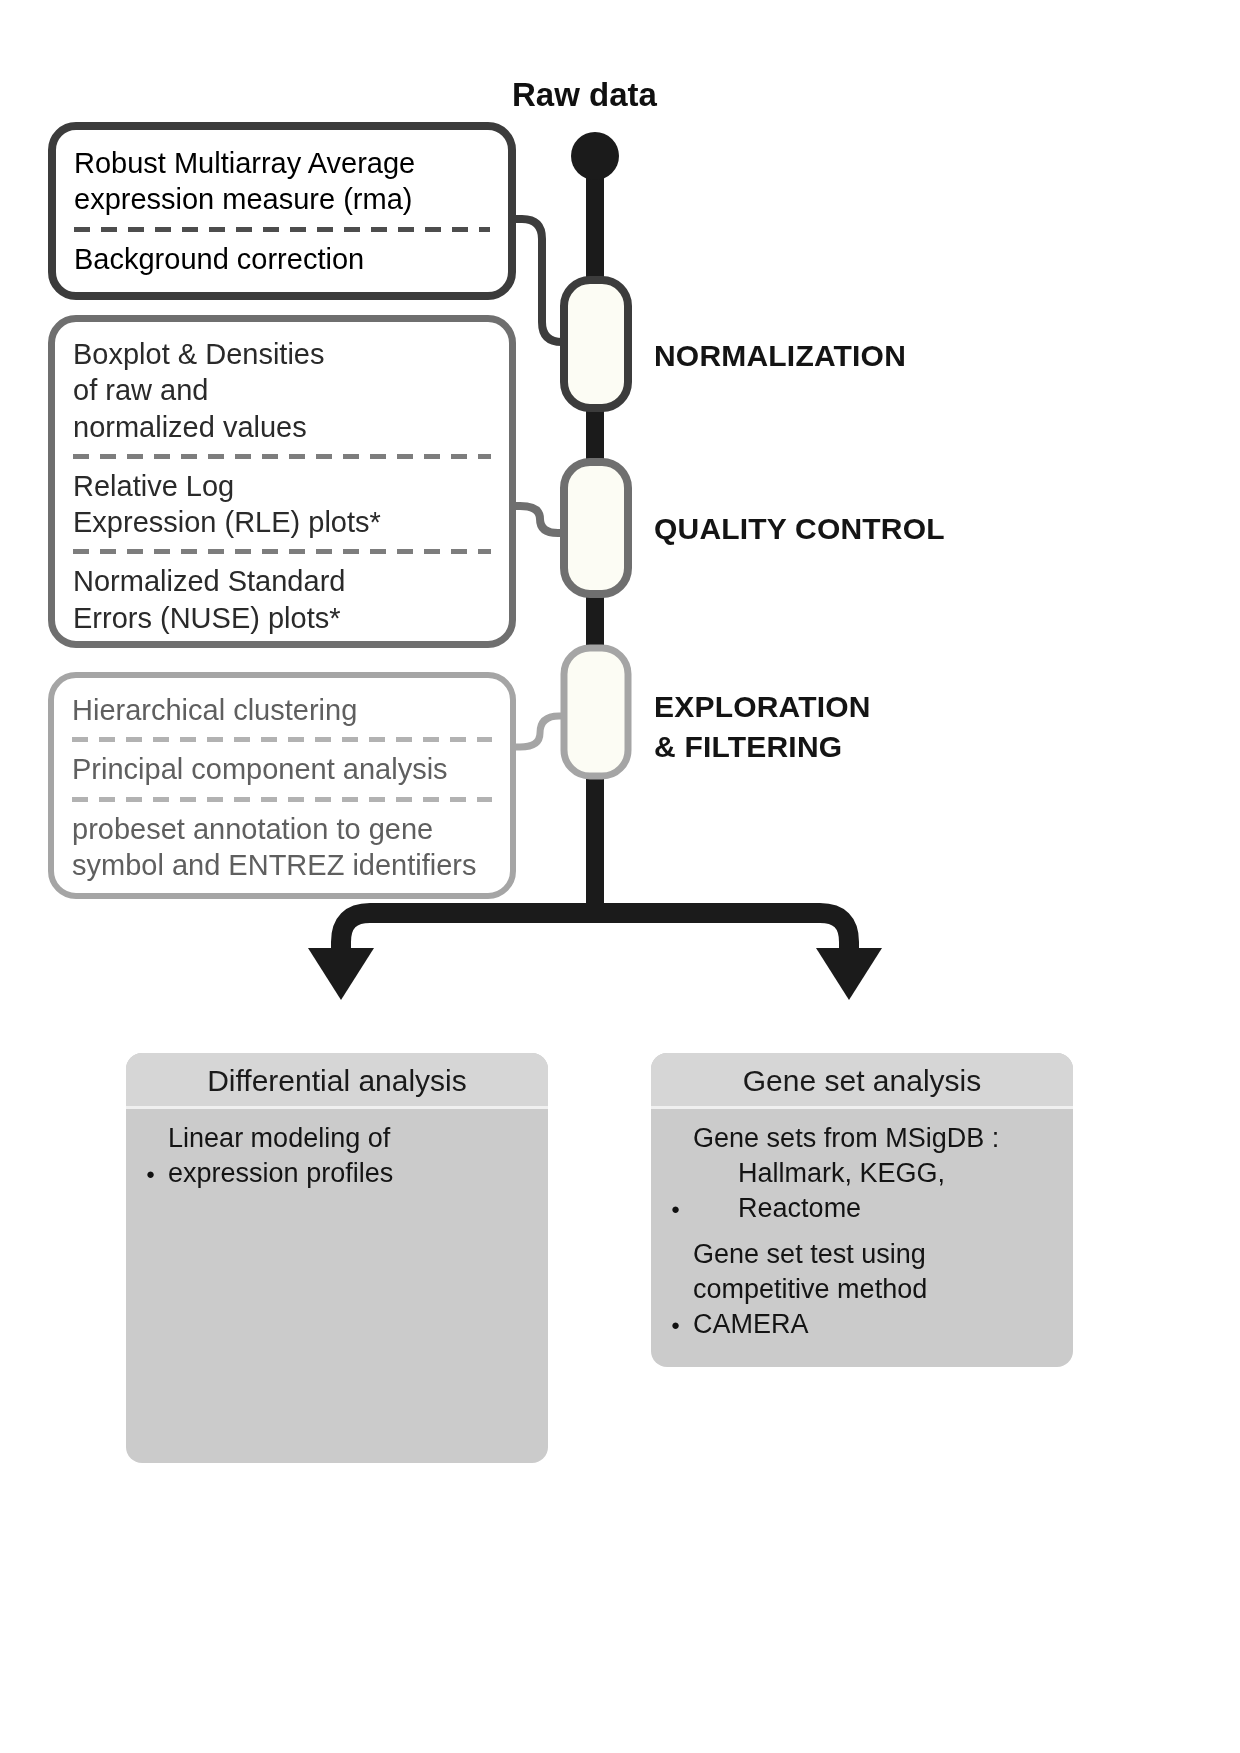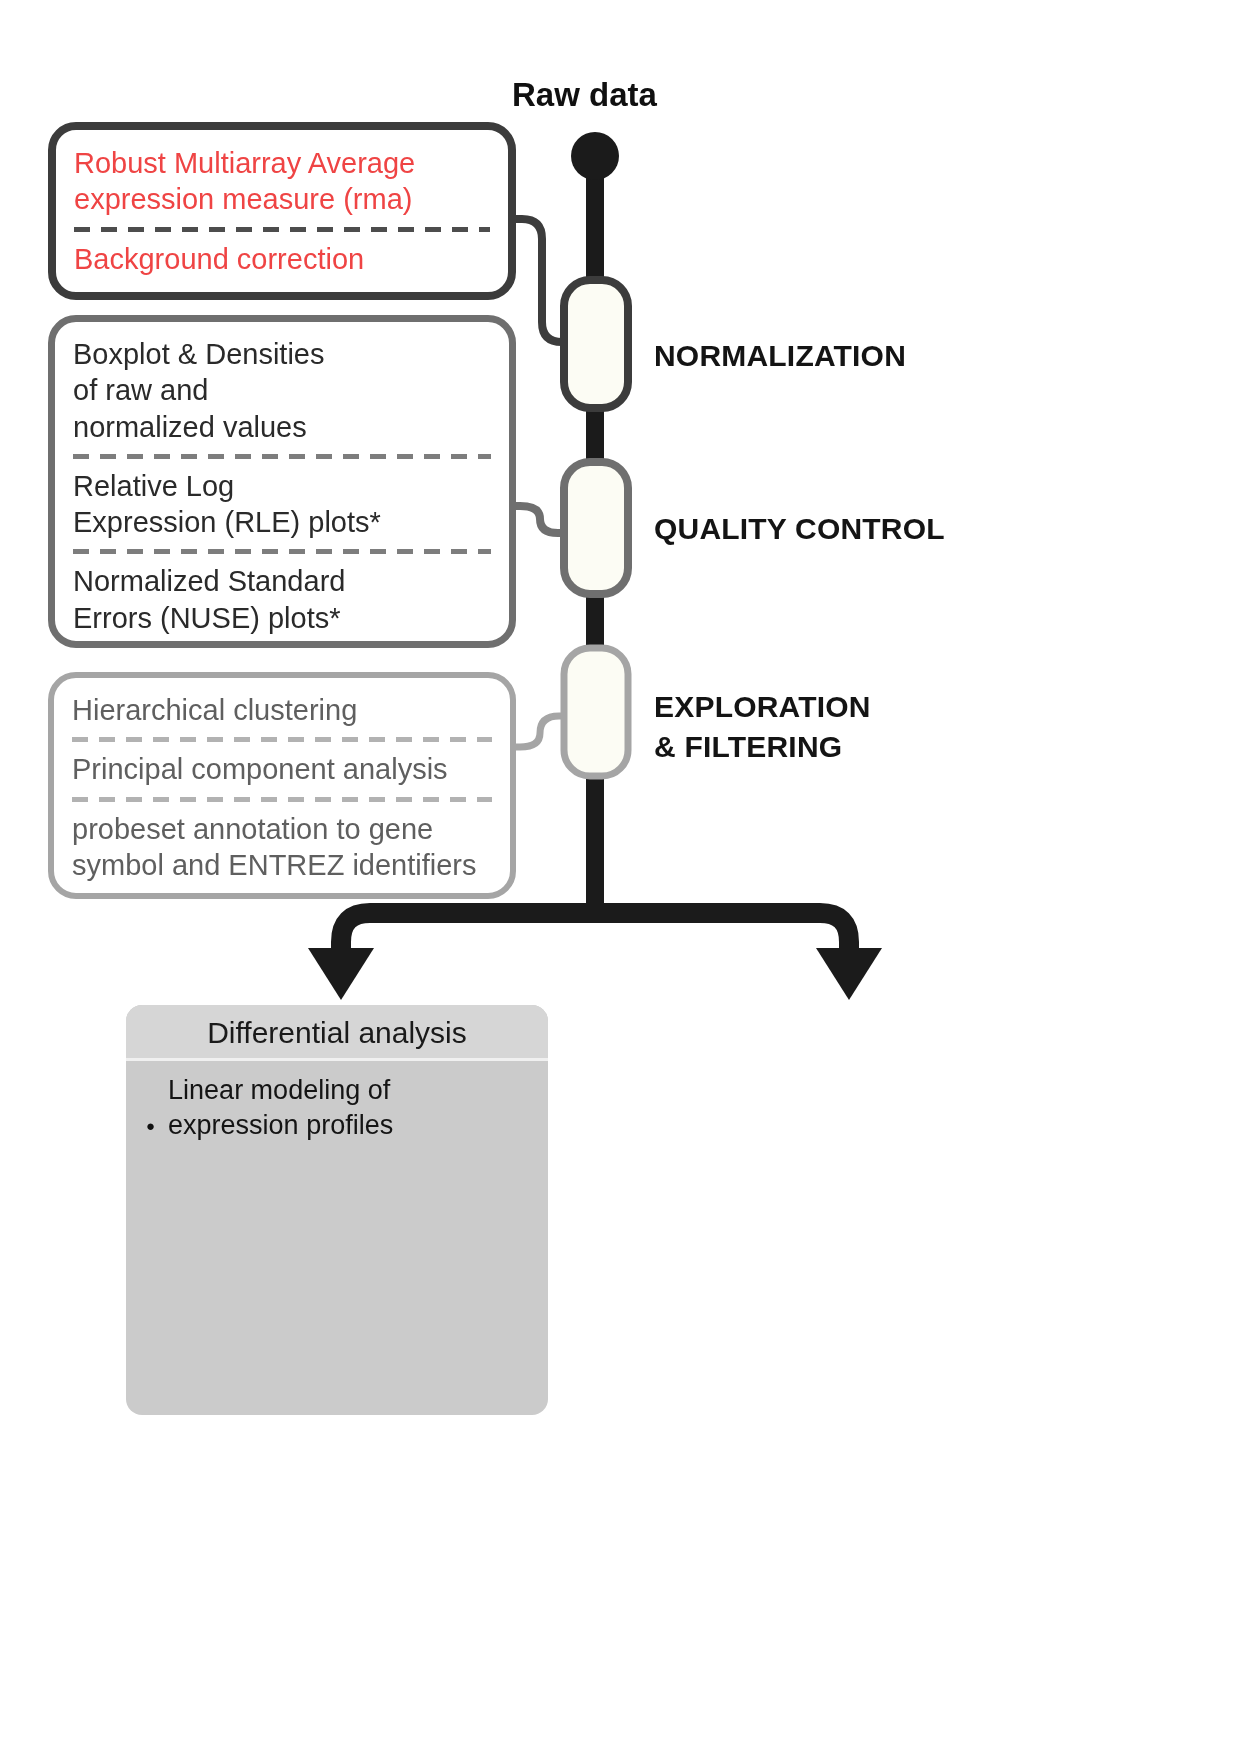--- a/index.html
+++ b/index.html
@@ -9,36 +9,36 @@
   .svg-layer { position:absolute; left:0; top:0; width:1240px; height:1753px; }
 
   .raw-data { position:absolute; left:512px; top:76px; font-size:33px; font-weight:bold; color:#101010; }
 
   .step-box { position:absolute; left:48px; width:468px; background:#ffffff; border-radius:28px;
               padding:14px 18px; display:flex; flex-direction:column; justify-content:space-evenly; }
   .box1 { top:122px; height:178px; border:8px solid #3c3c3c; }
   .box2 { top:315px; height:333px; border:7px solid #6f6f6f; }
   .box3 { top:672px; height:227px; border:6px solid #a5a5a5; }
   .step-item { font-size:29px; line-height:1.25; white-space:pre-wrap; }
-  .box1 .step-item { color:#ef4444; }
+  .box1 .step-item { color:#000000; }
   .box2 .step-item { color:#2a2a2a; }
   .box3 .step-item { color:#5f5f5f; }
   .dash-sep { height:5px; margin:9px 0; flex:none;
               background:repeating-linear-gradient(90deg, currentColor 0 16px, transparent 16px 27px); }
   .box1 .dash-sep { color:#4d4d4d; }
   .box2 .dash-sep { color:#7d7d7d; }
   .box3 .dash-sep { color:#b2b2b2; }
 
   .stage-label { position:absolute; left:654px; font-size:30px; font-weight:bold; color:#141414;
                  white-space:pre-wrap; line-height:1.32; letter-spacing:0.2px; }
   .label-norm { top:336px; }
   .label-qc  { top:509px; }
   .label-exp { top:687px; }
 
-  .analysis-box { position:absolute; width:422px; background:#cbcbcb; border-radius:16px; padding-bottom:14px; }
+  .analysis-box { position:absolute; width:422px; background:#cbcbcb; border-radius:16px; padding-bottom:14px;margin-top:48px; }
   .analysis-left  { left:126px; top:1005px; min-height:410px; }
   .analysis-right { left:651px; top:1005px; min-height:300px; }
   .analysis-title { font-size:30px; color:#1a1a1a; text-align:center; padding:11px 0 8px;
                     background:#d6d6d6; border-radius:16px 16px 0 0; border-bottom:3px solid #f0f0f0; }
   .bullets { padding:12px 14px 0 20px; }
   .bullet { display:flex; align-items:flex-end; margin-bottom:11px; }
   .bullet::before { content:"\25CF"; font-size:15px; line-height:35px; margin-right:13px; color:#111;
                     flex:none; padding-top:1px; }
   .bullet-text { font-size:27px; line-height:35px; color:#141414; white-space:pre-wrap; }
 </style>
@@ -99,14 +99,29 @@
   <div class="analysis-box analysis-left">
     <div class="analysis-title">Differential analysis</div>
     <div class="bullets">
       <div class="bullet">
         <span class="bullet-text">Linear modeling of
 expression profiles</span>
       </div>
     </div>
   </div>
 
+  <div class="analysis-box analysis-right">
+    <div class="analysis-title">Gene set analysis</div>
+    <div class="bullets">
+      <div class="bullet">
+        <span class="bullet-text">Gene sets from MSigDB :
+      Hallmark, KEGG,
+      Reactome</span>
+      </div>
+      <div class="bullet">
+        <span class="bullet-text">Gene set test using
+competitive method
+CAMERA</span>
+      </div>
+    </div>
+  </div>
 
 </div>
 
 </body></html>

